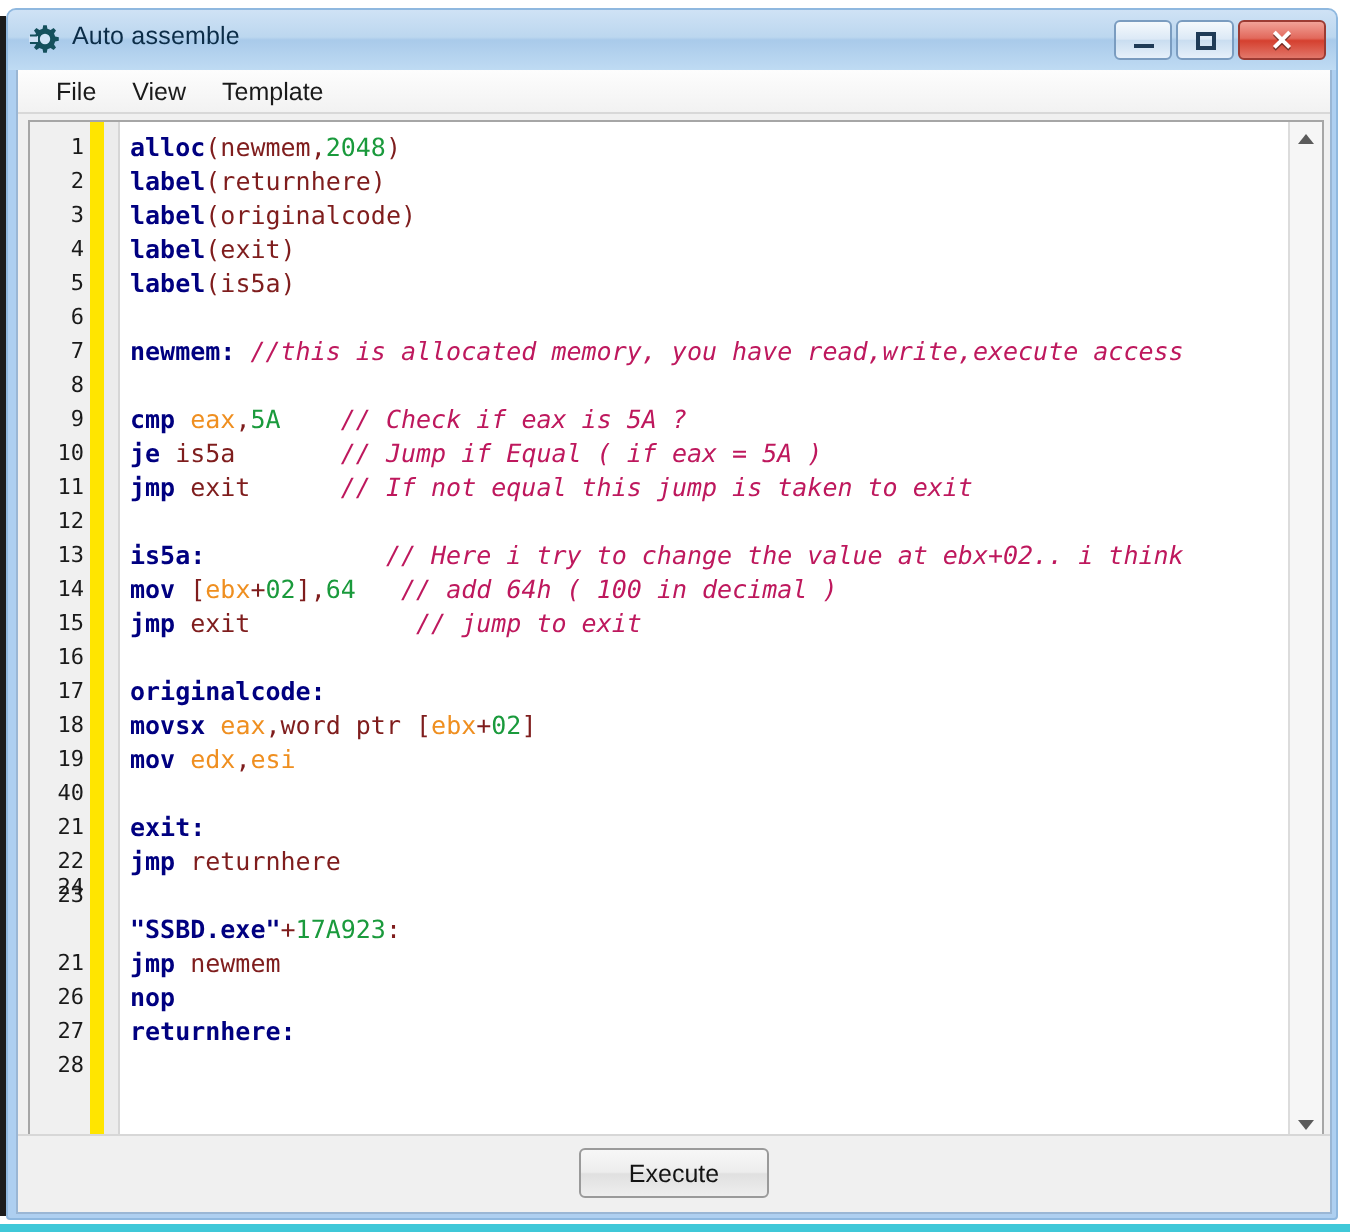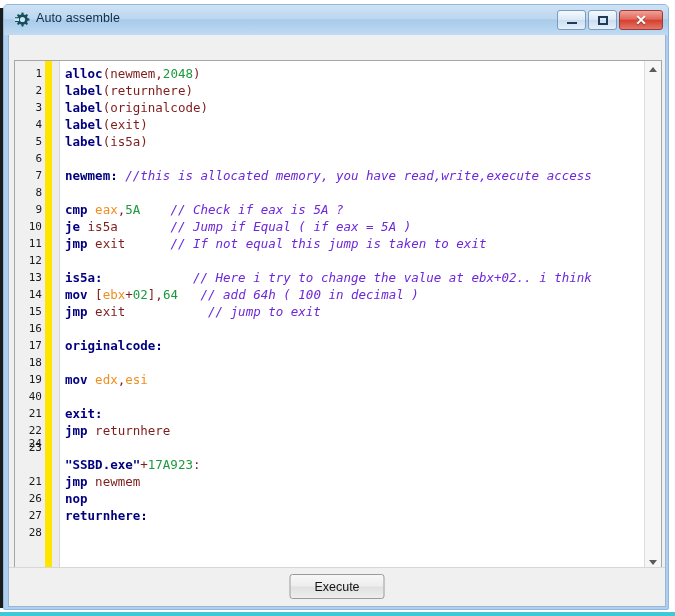--- a/index.html
+++ b/index.html
@@ -209,21 +209,21 @@
     white-space: pre;
     font-family: "DejaVu Sans Mono", monospace;
     font-size: 12.5px;
     line-height: 17px;
     height: 17px;
     color: #101010;
   }
   .tok-kw   { color: #000080; font-weight: bold; }
   .tok-reg  { color: #ef8f20; }
   .tok-num  { color: #1a9a3c; }
-  .tok-com  { color: #6d28d9; font-style: italic; }
+  .tok-com  { color: #be185d; font-style: italic; }
   .tok-plain{ color: #7f1d1d; }
 
   
   #vscroll {
     position: absolute;
     right: 0; top: 0;
     width: 17px; height: 100%;
     background: #f6f6f6;
     border-left: 1px solid #dcdcdc;
     box-sizing: border-box;
@@ -327,20 +327,25 @@
           <span class="glyph-max"></span>
         </div>
         <div class="wbtn close">
           <span class="glyph-x">✕</span>
         </div>
       </div>
     </div>
 
     <div id="client">
 
+      <div id="menubar">
+        <div class="menuitem">File</div>
+        <div class="menuitem">View</div>
+        <div class="menuitem">Template</div>
+      </div>
 
       <div id="editor-shell">
         <div id="gutter-nums">
             <div class="num" style="top: 4px;">1</div>
             <div class="num" style="top: 21px;">2</div>
             <div class="num" style="top: 38px;">3</div>
             <div class="num" style="top: 55px;">4</div>
             <div class="num" style="top: 72px;">5</div>
             <div class="num" style="top: 89px;">6</div>
             <div class="num" style="top: 106px;">7</div>
@@ -379,20 +384,21 @@
             <div class="codeline" style="top: 106px;"><span class="tok-kw">newmem:</span><span class="tok-plain"> </span><span class="tok-com">//this is allocated memory, you have read,write,execute access</span></div>
             <div class="codeline" style="top: 140px;"><span class="tok-kw">cmp</span><span class="tok-plain"> </span><span class="tok-reg">eax</span><span class="tok-plain">,</span><span class="tok-num">5A</span><span class="tok-plain">    </span><span class="tok-com">// Check if eax is 5A ?</span></div>
             <div class="codeline" style="top: 157px;"><span class="tok-kw">je</span><span class="tok-plain"> is5a</span><span class="tok-plain">       </span><span class="tok-com">// Jump if Equal ( if eax = 5A )</span></div>
             <div class="codeline" style="top: 174px;"><span class="tok-kw">jmp</span><span class="tok-plain"> exit</span><span class="tok-plain">      </span><span class="tok-com">// If not equal this jump is taken to exit</span></div>
             <div class="codeline" style="top: 191px;">&nbsp;</div>
             <div class="codeline" style="top: 208px;"><span class="tok-kw">is5a:</span><span class="tok-plain">            </span><span class="tok-com">// Here i try to change the value at ebx+02.. i think</span></div>
             <div class="codeline" style="top: 225px;"><span class="tok-kw">mov</span><span class="tok-plain"> [</span><span class="tok-reg">ebx</span><span class="tok-plain">+</span><span class="tok-num">02</span><span class="tok-plain">],</span><span class="tok-num">64</span><span class="tok-plain">   </span><span class="tok-com">// add 64h ( 100 in decimal )</span></div>
             <div class="codeline" style="top: 242px;"><span class="tok-kw">jmp</span><span class="tok-plain"> exit</span><span class="tok-plain">           </span><span class="tok-com">// jump to exit</span></div>
             <div class="codeline" style="top: 259px;">&nbsp;</div>
             <div class="codeline" style="top: 276px;"><span class="tok-kw">originalcode:</span></div>
+            <div class="codeline" style="top: 293px;"><span class="tok-kw">movsx</span><span class="tok-plain"> </span><span class="tok-reg">eax</span><span class="tok-plain">,word ptr [</span><span class="tok-reg">ebx</span><span class="tok-plain">+</span><span class="tok-num">02</span><span class="tok-plain">]</span></div>
             <div class="codeline" style="top: 310px;"><span class="tok-kw">mov</span><span class="tok-plain"> </span><span class="tok-reg">edx</span><span class="tok-plain">,</span><span class="tok-reg">esi</span></div>
             <div class="codeline" style="top: 327px;">&nbsp;</div>
             <div class="codeline" style="top: 344px;"><span class="tok-kw">exit:</span></div>
             <div class="codeline" style="top: 361px;"><span class="tok-kw">jmp</span><span class="tok-plain"> returnhere</span></div>
             <div class="codeline" style="top: 378px;">&nbsp;</div>
             <div class="codeline" style="top: 395px;"><span class="tok-kw">"SSBD.exe"</span><span class="tok-plain">+</span><span class="tok-num">17A923</span><span class="tok-plain">:</span></div>
             <div class="codeline" style="top: 412px;"><span class="tok-kw">jmp</span><span class="tok-plain"> newmem</span></div>
             <div class="codeline" style="top: 429px;"><span class="tok-kw">nop</span></div>
             <div class="codeline" style="top: 446px;"><span class="tok-kw">returnhere:</span></div>
             <div class="codeline" style="top: 463px;">&nbsp;</div>

